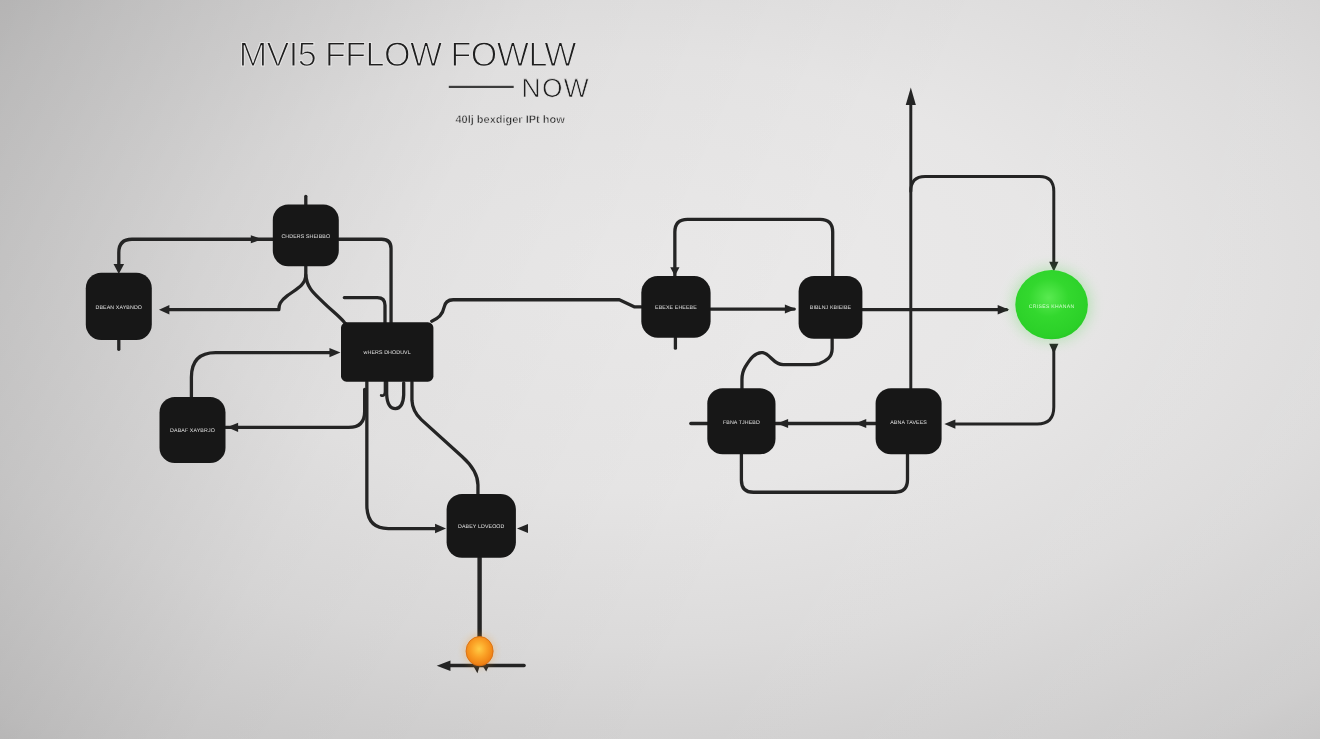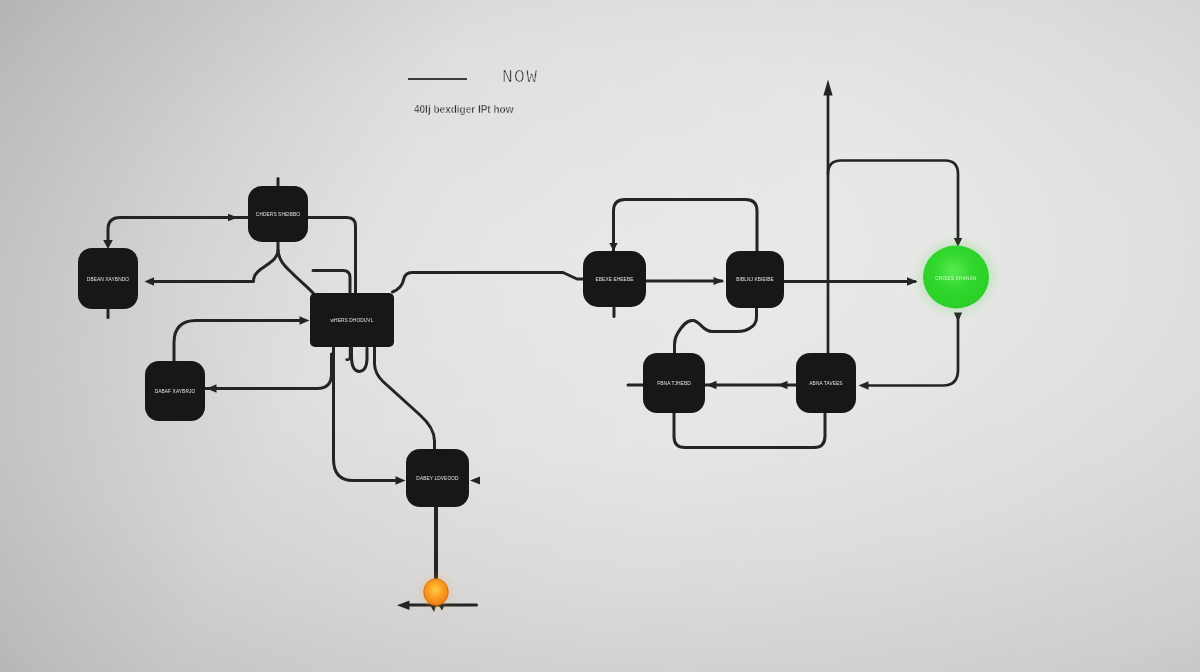--- a/index.html
+++ b/index.html
@@ -4,30 +4,31 @@
 <style>
   html,body{margin:0;padding:0;}
   #canvas{position:relative;width:1200px;height:672px;overflow:hidden;
     font-family:"Liberation Sans", sans-serif;
     background:
       linear-gradient(115deg, rgba(0,0,0,0.16) 0%, rgba(0,0,0,0.03) 32%, rgba(255,255,255,0.0) 60%, rgba(255,255,255,0.10) 100%),
       radial-gradient(115% 105% at 47% 37%, #ecebeb 0%, #e7e6e6 28%, #dcdbdb 48%, #cac9c9 70%, #b0afaf 88%, #a3a2a2 100%);
   }
   .title{position:absolute;left:217px;top:32px;font-size:31px;color:#1f1f1f;
     letter-spacing:-0.5px;-webkit-text-stroke:1.0px #e4e3e3;white-space:nowrap;}
-  .now{position:absolute;left:502px;top:67px;font-size:18px;color:#1f1f1f;
-    letter-spacing:1.3px;font-family:Liberation Mono, monospace;-webkit-text-stroke:0.6px #e4e3e3;}
+  .now{position:absolute;left:474px;top:67px;font-size:24px;color:#1f1f1f;
+    letter-spacing:1.3px;-webkit-text-stroke:0.6px #e4e3e3;}
   .rule{position:absolute;left:408px;top:78px;width:59px;height:2px;background:#3c3c3c;}
   .sub{position:absolute;left:414px;top:88px;font-size:10px;color:#1c1c1c;
     letter-spacing:0px;font-weight:bold;margin-top:16px;-webkit-text-stroke:0.4px #e4e3e3;}
   svg{position:absolute;left:0;top:0;}
 </style>
 </head>
 <body>
 <div id="canvas">
+  <div class="title">MVI5 FFLOW FOWLW</div>
   <div class="now">NOW</div>
   <div class="rule"></div>
   <div class="sub">40lj bexdiger IPt how</div>
   <svg width="1200" height="672" viewBox="0 0 1200 672">
     <defs>
       <radialGradient id="green" cx="0.46" cy="0.40" r="0.68">
         <stop offset="0" stop-color="#59ea50"></stop>
         <stop offset="0.40" stop-color="#33d82e"></stop>
         <stop offset="0.82" stop-color="#2bd028"></stop>
         <stop offset="1" stop-color="#23c122"></stop>

